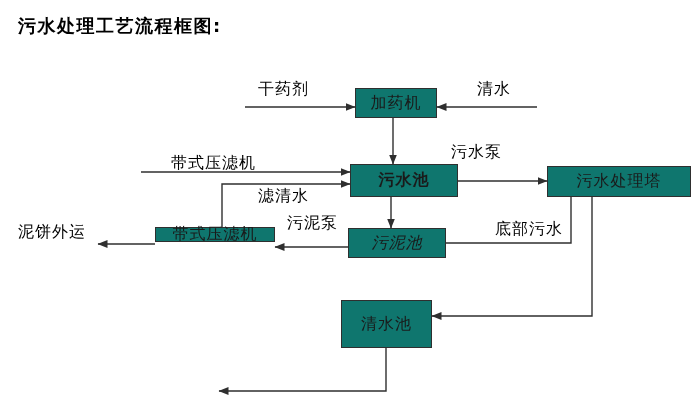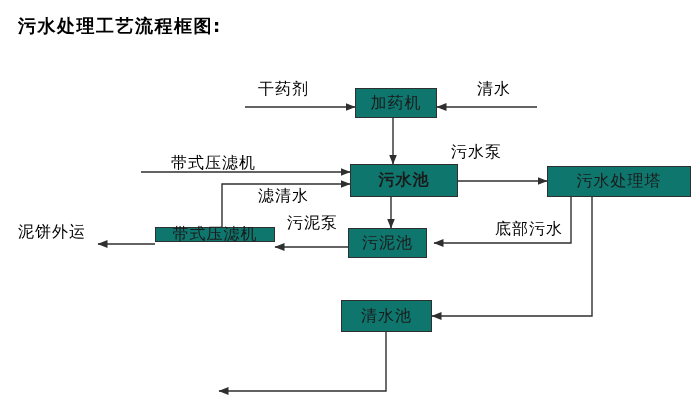--- a/index.html
+++ b/index.html
@@ -15,24 +15,24 @@
   }
   .edges{position:absolute;left:0;top:0;width:700px;height:420px;}
   .node{
     position:absolute;box-sizing:border-box;
     border:1.5px solid #2f2f2f;background:#0f766e;
     display:flex;align-items:center;justify-content:center;
     font-size:16px;letter-spacing:1px;color:#1a1a1a;white-space:nowrap;
   }
   #n-dosing{left:355px;top:88px;width:82px;height:30px;}
   #n-sewage{left:350px;top:164px;width:108px;height:33px;font-weight:bold;}
-  #n-sludge{left:348px;top:228px;width:79px;height:30px;}
+  #n-sludge{left:348px;top:228px;width:98px;height:30px;font-style:italic;}
   #n-tower{left:547px;top:166px;width:144px;height:31px;}
   #n-belt{left:155px;top:227px;width:120px;height:15px;}
-  #n-clean{left:341px;top:300px;width:91px;height:32px;}
+  #n-clean{left:341px;top:300px;width:91px;height:48px;}
   .lbl{
     position:absolute;font-size:16px;letter-spacing:1px;color:#000000;
     white-space:nowrap;line-height:18px;
   }
   #l-dry{left:258px;top:80px;}
   #l-cleanin{left:477px;top:80px;}
   #l-sand{left:171px;top:154px;}
   #l-pump{left:451px;top:143px;}
   #l-filtered{left:258px;top:188px;font-family:Liberation Mono, monospace;}
   #l-sludgepump{left:287px;top:214px;}

